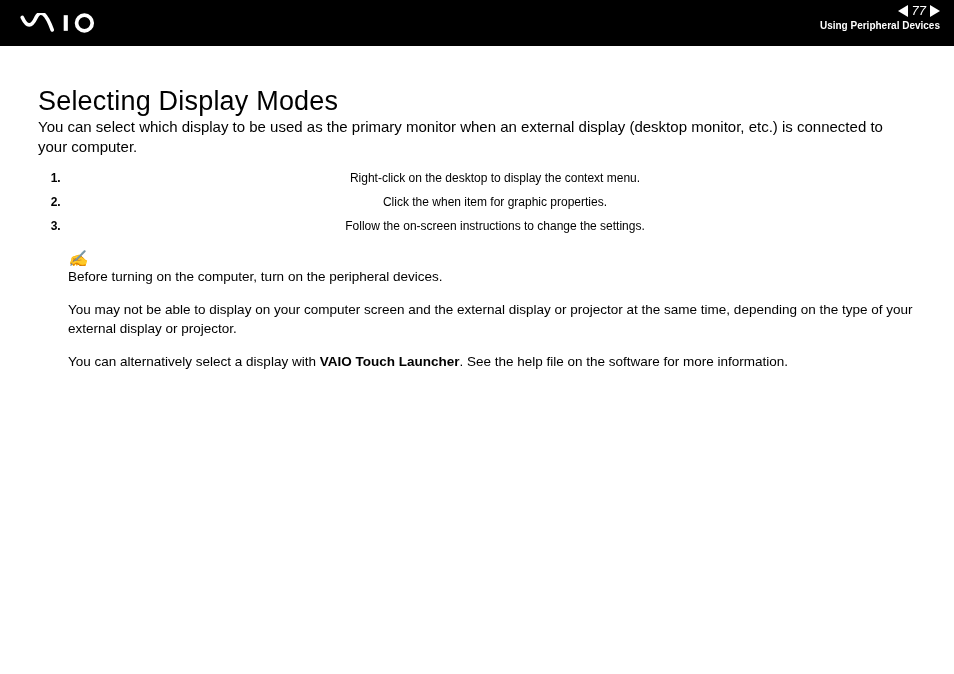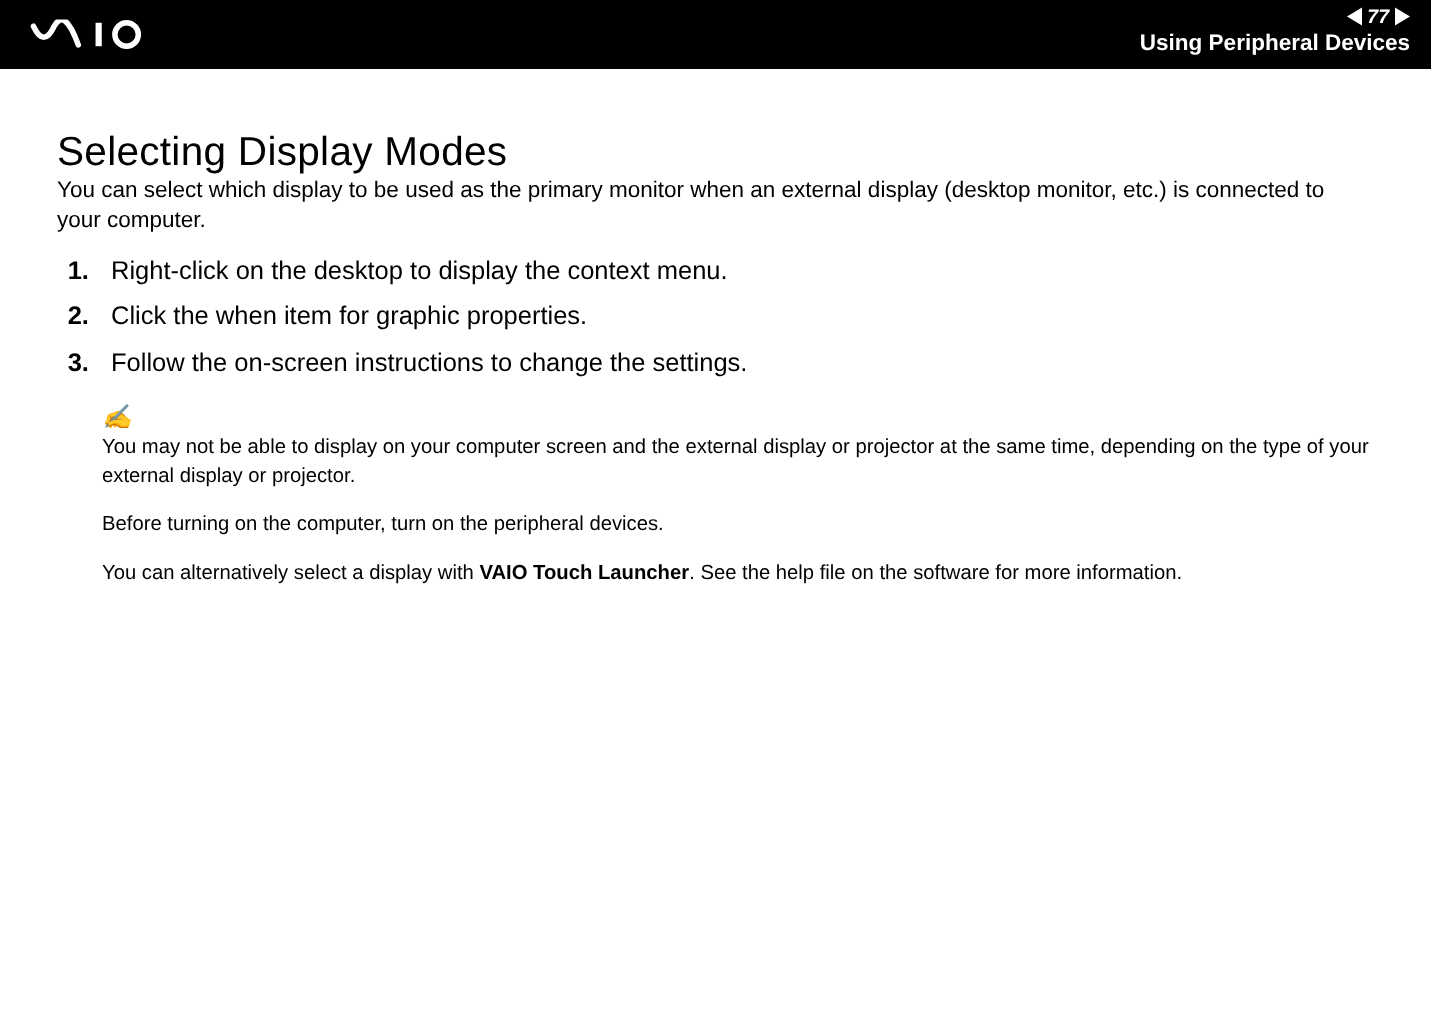--- a/index.html
+++ b/index.html
@@ -33,42 +33,42 @@
     text-align: right;
     font-size: 12px;
     line-height: 1;
   }
   .pager {
     display: flex;
     align-items: center;
     justify-content: flex-end;
     gap: 4px;
     font-style: italic;
-    font-weight: bold;
+    font-weight: normal;
     font-size: 13px;
     margin-bottom: 4px;
   }
   .tri {
     display: inline-block;
     width: 0;
     height: 0;
   }
   .tri-left {
     border-top: 6px solid transparent;
     border-bottom: 6px solid transparent;
     border-right: 10px solid #fff;
   }
   .tri-right {
     border-top: 6px solid transparent;
     border-bottom: 6px solid transparent;
     border-left: 10px solid #fff;
   }
   .section-title {
     font-weight: bold;
-    font-size: 15px;
+    font-size: 10px;
     padding-left: 30px;
   }
   .content {
     padding: 40px 38px 0 38px;
   }
   h1 {
     font-size: 27px;
     font-weight: normal;
     margin: 0 0 0 0;
     letter-spacing: 0.2px;
@@ -84,21 +84,22 @@
   }
   h2.sub {
     font-size: 18px;
     font-weight: normal;
     color: #9a9a9a;
     margin: 14px 0 8px 0;
   }
   ol.steps {
     margin: 0 0 14px 0;
     padding: 0 0 0 26px;
-    font-size: 17px;
+    font-size: 12px;
+    text-align: center;
   }
   ol.steps li {
     padding-left: 10px;
     margin-bottom: 8px;
     line-height: 1.35;
   }
   ol.steps li::marker {
     font-weight: bold;
   }
   .note-block {
@@ -144,19 +145,19 @@
 
 
   <ol class="steps">
     <li>Right-click on the desktop to display the context menu.</li>
     <li>Click the when item for graphic properties.</li>
     <li>Follow the on-screen instructions to change the settings.</li>
   </ol>
 
   <div class="note-block">
     <span class="note-icon">✍</span>
+    <p>Before turning on the computer, turn on the peripheral devices.</p>
     <p>You may not be able to display on your computer screen and the external display or projector at the same time, depending on the type of your external display or projector.</p>
-    <p>Before turning on the computer, turn on the peripheral devices.</p>
     <p>
       <span>You can alternatively select a display with </span><b>VAIO Touch Launcher</b><span>. See the help file on the software for more information.</span>
     </p>
   </div>
 </div>
 
 </body></html>

